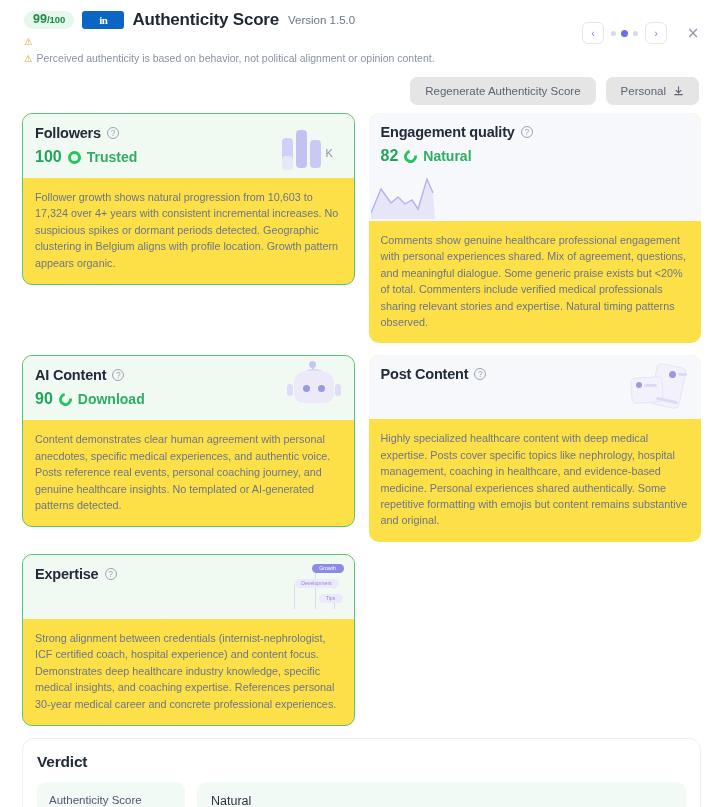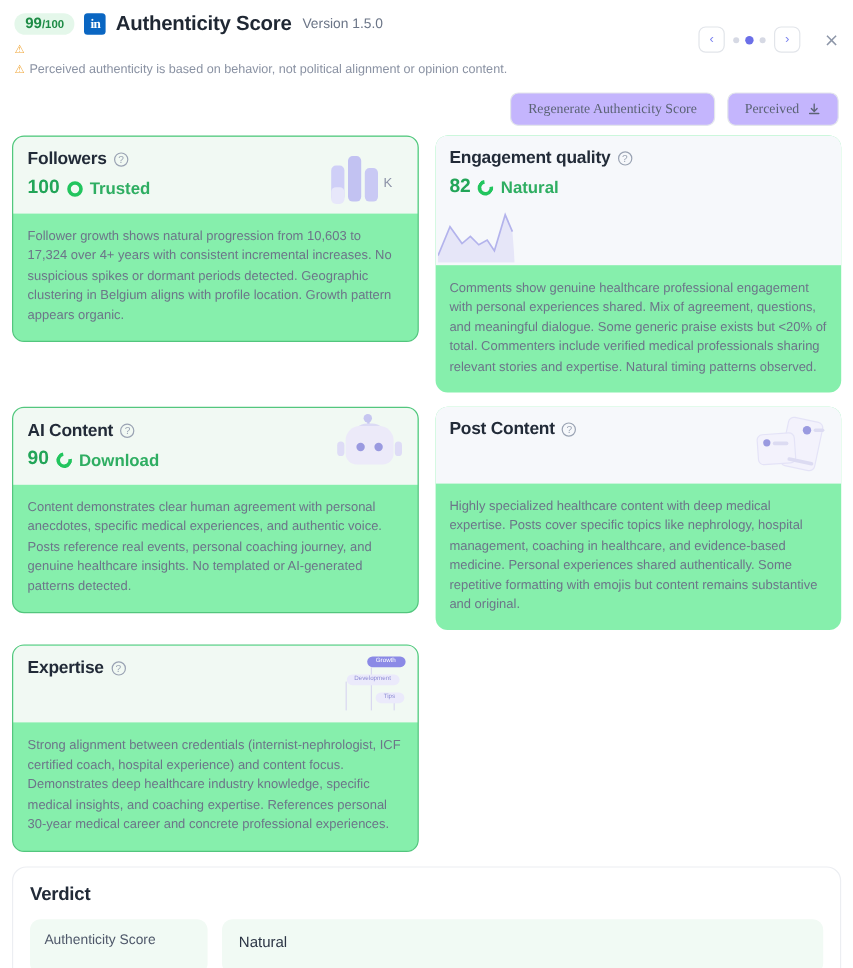--- a/index.html
+++ b/index.html
@@ -13,20 +13,21 @@
     overflow: hidden;
   }
 
   .panel {
     width: 711px;
     height: 807px;
     background: #ffffff;
     position: relative;
     display: flex;
     flex-direction: column;
+    padding-left: 12px;
   }
 
   
   .header {
     padding: 9px 12px 6px 12px;
     position: relative;
     flex: 0 0 auto;
   }
   .title-row {
     display: flex;
@@ -41,21 +42,21 @@
     padding: 2px 9px 3px 9px;
     font-size: 12.5px;
     font-weight: bold;
     line-height: 1;
     display: flex;
     align-items: baseline;
     gap: 0px;
   }
   .score-chip .den { font-size: 9.5px; font-weight: bold; }
   .li-icon {
-    width: 18px; height: 18px;
+    width: 42px; height: 18px;
     background: #0a66c2;
     border-radius: 3px;
     color: #fff;
     font-size: 11px;
     font-weight: bold;
     display: flex;
     align-items: center;
     justify-content: center;
     font-family: "Liberation Serif", serif;
     letter-spacing: -0.5px;
@@ -130,45 +131,45 @@
   .action-bar {
     display: flex;
     justify-content: flex-end;
     gap: 10px;
     padding: 6px 12px 8px 12px;
     flex: 0 0 auto;
   }
   .act-btn {
     border: 1px solid #e3e6ec;
     border-radius: 7px;
-    background: #c4b5fd;
+    background: #e5e5e5;
     padding: 7px 14px;
     font-size: 11.5px;
     color: #5b6375;
     cursor: pointer;
     display: flex;
     align-items: center;
     gap: 7px;
-    font-family: Liberation Serif, serif;
+    font-family: Liberation Sans, sans-serif;
   }
 
   
   .grid {
     padding: 0 10px;
     display: grid;
     grid-template-columns: 1fr 1fr;
     column-gap: 14px;
     row-gap: 12px;
     align-content: start;
     flex: 0 0 auto;
   }
   .card {
     border-radius: 10px;
     overflow: hidden;
-    background: #86efac;
+    background: #fde047;
     align-self: start;
   }
   .card.bordered {
     border: 1px solid #53c67e;
   }
   .card-head {
     background: #f1f9f3;
     padding: 11px 12px 10px 12px;
     position: relative;
     min-height: 64px;
@@ -352,21 +353,21 @@
       <div class="nav-btn">›</div>
     </div>
     <div class="close-btn">×</div>
   </div>
 
   <div class="action-bar">
     <div class="act-btn">
       <span>Regenerate Authenticity Score</span>
     </div>
     <div class="act-btn">
-      <span>Perceived</span>
+      <span>Personal</span>
       <svg width="11" height="11" viewBox="0 0 16 16">
         <path d="M8 1v8M4.5 6.5L8 10l3.5-3.5" fill="none" stroke="#5b6375" stroke-width="1.6" stroke-linecap="round" stroke-linejoin="round"></path>
         <path d="M2.5 12.5h11" stroke="#5b6375" stroke-width="1.8" stroke-linecap="round"></path>
       </svg>
     </div>
   </div>
 
   <div class="grid">
 
     <div class="card bordered">

